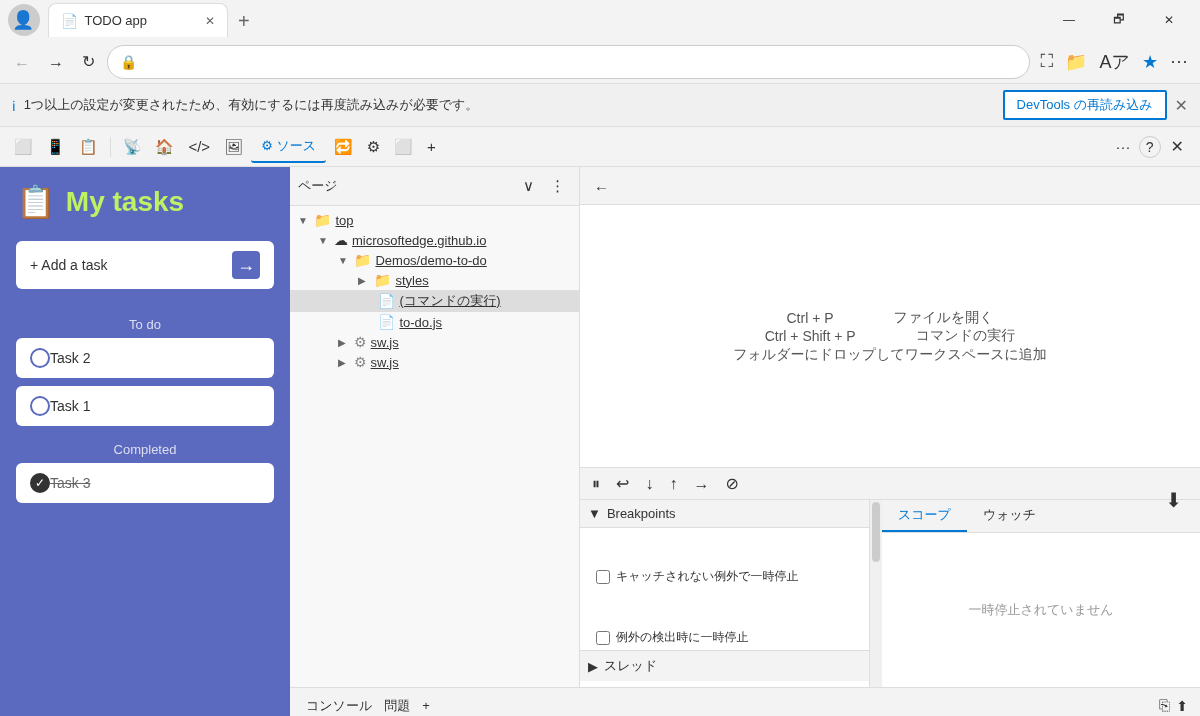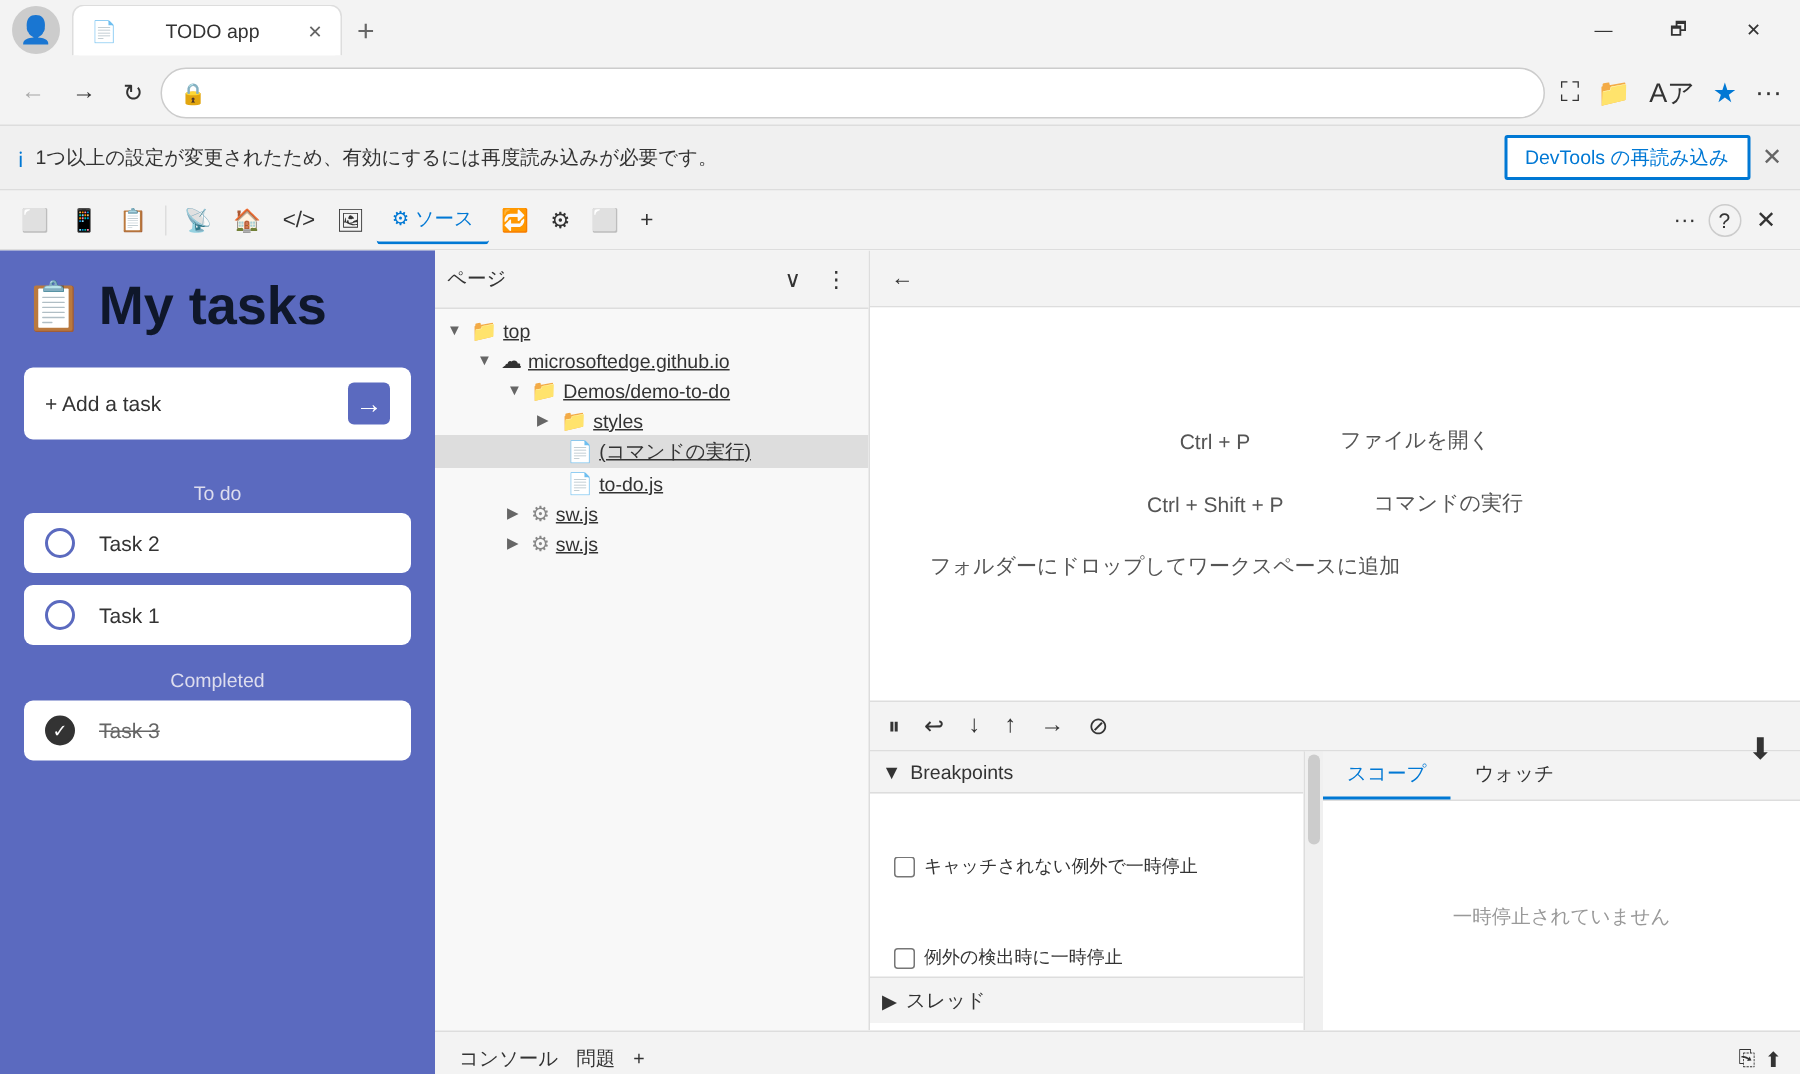--- a/index.html
+++ b/index.html
@@ -15,21 +15,21 @@
       display: flex; align-items: center; justify-content: center; color: #666; font-size: 18px;
     }
     .tab-bar { display: flex; align-items: flex-end; flex: 1; gap: 2px; }
     .tab {
       display: flex; align-items: center; gap: 6px;
       background: #fff; border-radius: 8px 8px 0 0;
       padding: 6px 12px; height: 34px; font-size: 13px; color: #333;
       border: 1px solid #ddd; border-bottom: none; min-width: 180px;
     }
     .tab-icon { font-size: 14px; }
-    .tab-title { flex: 1; text-align: center; }
+    .tab-title { flex: 1; }
     .tab-close { color: #666; cursor: pointer; font-size: 12px; }
     .tab-add { background: transparent; border: none; font-size: 20px; color: #666; cursor: pointer; padding: 4px 8px; }
     .window-controls { display: flex; gap: 4px; margin-left: auto; }
     .win-btn { width: 46px; height: 32px; display: flex; align-items: center; justify-content: center; font-size: 12px; color: #333; cursor: pointer; }
 
     
     .nav-bar {
       display: flex; align-items: center; height: 44px;
       background: #f3f3f3; padding: 4px 8px; gap: 6px; border-bottom: 1px solid #ddd;
     }
@@ -78,30 +78,30 @@
     
     .main-area { display: flex; height: calc(716px - 40px - 44px - 36px - 40px); }
 
     
     .todo-sidebar {
       width: 290px; min-width: 290px;
       background: #5b6abf; color: #fff; display: flex; flex-direction: column; padding: 16px;
     }
     .todo-header { display: flex; align-items: center; gap: 10px; margin-bottom: 20px; }
     .todo-icon { font-size: 32px; }
-    .todo-title { font-size: 36px; font-weight: 700; color: #0f172a; }
+    .todo-title { font-size: 28px; font-weight: 700; color: #bef264; }
     .add-task-row {
       display: flex; align-items: center; justify-content: space-between;
       background: #fff; border-radius: 6px; padding: 10px 14px; margin-bottom: 20px; cursor: pointer;
     }
     .add-task-label { color: #333; font-size: 14px; font-weight: 500; }
     .add-task-btn { background: #5b6abf; color: #fff; border: none; border-radius: 4px; width: 28px; height: 28px; display:flex; align-items:center; justify-content:center; font-size: 18px; cursor: pointer; }
     .section-label { font-size: 13px; color: #dde; margin: 8px 0 6px 0; text-align: center; }
     .task-item {
-      display: flex; align-items: center; gap: 16px;
+      display: flex; align-items: center; gap: 0;
       background: #fff; border-radius: 6px; padding: 10px 14px; margin-bottom: 8px; cursor: pointer;
     }
     .task-check { width: 20px; height: 20px; border: 2px solid #5b6abf; border-radius: 50%; flex-shrink: 0; display:flex; align-items:center; justify-content:center; }
     .task-check.done { background: #333; border-color: #333; color: #fff; font-size: 12px; }
     .task-label { font-size: 14px; color: #333; }
     .task-label.done { text-decoration: line-through; color: #666; }
 
     
     .devtools-content { flex: 1; display: flex; flex-direction: column; background: #fff; }
     .devtools-panels { display: flex; flex: 1; overflow: hidden; }
@@ -119,21 +119,21 @@
     .file-tree { flex: 1; overflow-y: auto; padding: 4px 0; font-size: 13px; }
     .tree-item {
       display: flex; align-items: center; gap: 4px;
       padding: 2px 8px; cursor: pointer; color: #333;
     }
     .tree-item.selected { background: #ddd; }
     .tree-indent { display: inline-block; width: 16px; }
     .tree-arrow { font-size: 10px; color: #666; width: 12px; }
     .tree-icon { font-size: 14px; }
     .tree-label { font-size: 13px; text-decoration: underline; }
-    .editor-top { flex: 1; display: flex; align-items: flex-start; justify-content: center; flex-direction: column; gap: 24px; background: #fff; padding: 40px; }
+    .editor-top { flex: 1; display: flex; align-items: center; justify-content: center; flex-direction: column; background: #fff; padding: 40px; }
     .shortcut-row { display: flex; align-items: center; gap: 60px; width: 100%; justify-content: center; }
     .shortcut-key { font-size: 14px; color: #555; }
     .shortcut-desc { font-size: 14px; color: #555; }
     .shortcut-long { font-size: 14px; color: #555; text-align: center; }
 
     
     .debugger-bottom { border-top: 1px solid #ddd; display: flex; flex-direction: column; }
     .debugger-toolbar {
       display: flex; align-items: center; gap: 8px; padding: 4px 8px;
       background: #f3f3f3; border-bottom: 1px solid #ddd;

